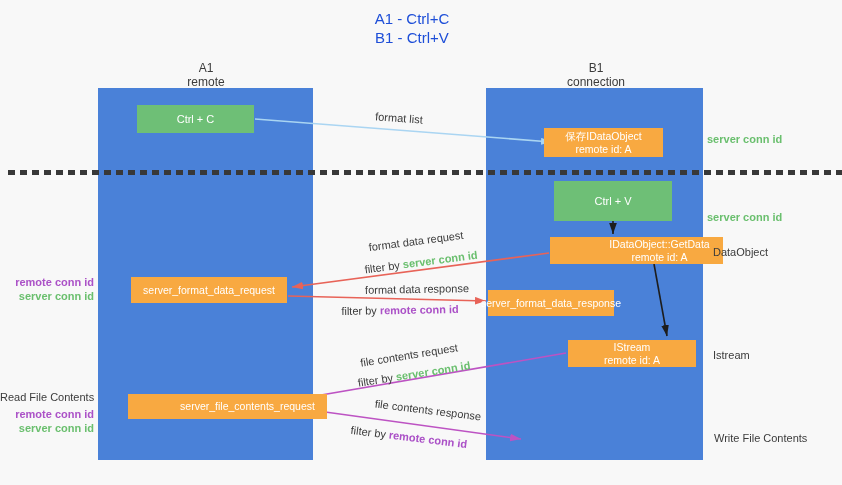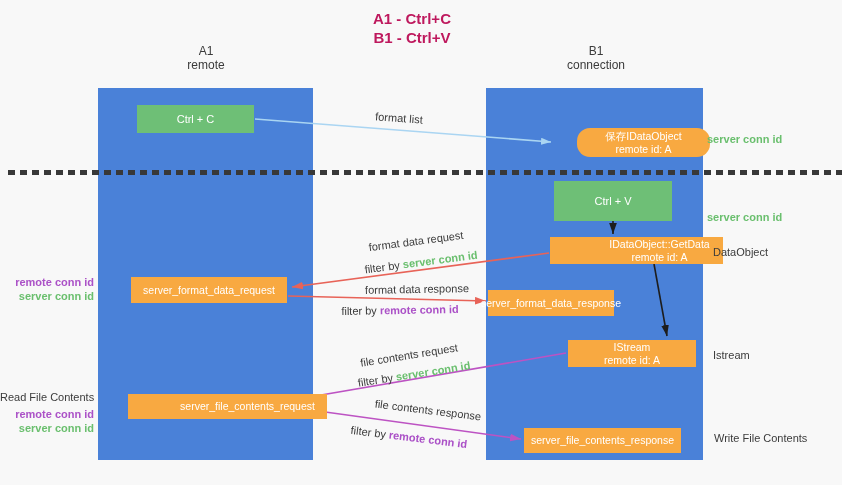--- a/index.html
+++ b/index.html
@@ -3,43 +3,43 @@
 <meta charset="utf-8">
 <style>
   html,body{margin:0;padding:0;}
   .stage{
     position:relative;width:842px;height:485px;background:#f8f8f8;
     font-family:"Liberation Sans","DejaVu Sans",sans-serif;overflow:hidden;
     color:#3b3b3b;
   }
   .title{
     position:absolute;left:412px;top:9px;transform:translateX(-50%);
-    text-align:center;font-size:15px;line-height:19px;color:#be185d;font-weight:bold;
+    text-align:center;font-size:15px;line-height:19px;color:#1d4ed8;
   }
   .col-header{
     position:absolute;transform:translateX(-50%);text-align:center;
-    font-size:12px;line-height:14px;color:#3b3b3b;top:44px;
+    font-size:12px;line-height:14px;color:#3b3b3b;top:61px;
   }
   .col-header.left{left:206px;}
   .col-header.right{left:596px;}
   .column{
     position:absolute;top:88px;height:372px;background:#4a81d8;z-index:1;
   }
   .column.left{left:98px;width:215px;}
   .column.right{left:486px;width:217px;}
   .overlay{position:absolute;left:0;top:0;z-index:2;pointer-events:none;}
   .node{
     position:absolute;z-index:3;display:flex;flex-direction:column;
     align-items:center;justify-content:center;text-align:left;
     color:#ffffff;font-size:10.5px;line-height:12.5px;white-space:nowrap;
   }
   .node.orange{background:#f8a941;}
   .node.green{background:#6ebf76;font-size:11px;}
   .n-ctrl-c{left:137px;top:105px;width:117px;height:28px;}
-  .n-save-obj{left:577px;top:128px;width:133px;height:29px;border-radius:13px;}
+  .n-save-obj{left:544px;top:128px;width:119px;height:29px;}
   .n-ctrl-v{left:554px;top:181px;width:118px;height:40px;}
   .n-getdata{left:550px;top:237px;width:127px;height:27px;padding-left:46px;}
   .n-format-req{left:131px;top:277px;width:156px;height:26px;}
   .n-format-resp{left:488px;top:290px;width:126px;height:26px;}
   .n-istream{left:568px;top:340px;width:128px;height:27px;}
   .n-file-req{left:128px;top:394px;width:159px;height:25px;padding-left:40px;}
   .n-file-resp{left:524px;top:428px;width:157px;height:25px;}
   .annot{position:absolute;z-index:4;font-size:11px;line-height:13.5px;white-space:nowrap;}
   .annot.right-side{text-align:left;}
   .annot.left-side{left:0;width:94px;text-align:right;}
@@ -134,23 +134,20 @@
 
   <div class="node orange n-istream">
     <div>IStream</div>
     <div>remote id: A</div>
   </div>
 
   <div class="node orange n-file-req">
     <div>server_file_contents_request</div>
   </div>
 
-  <div class="node orange n-file-resp">
-    <div>server_file_contents_response</div>
-  </div>
 
   <div class="annot right-side green-text" style="left:707px;top:133px;">server conn id</div>
   <div class="annot right-side green-text" style="left:707px;top:211px;">server conn id</div>
   <div class="annot right-side dark-text" style="left:713px;top:246px;">DataObject</div>
   <div class="annot right-side dark-text" style="left:713px;top:349px;">Istream</div>
   <div class="annot right-side dark-text" style="left:714px;top:432px;">Write File Contents</div>
 
   <div class="annot left-side" style="top:276px;">
     <div class="purple-text">remote conn id</div>
     <div class="green-text">server conn id</div>

